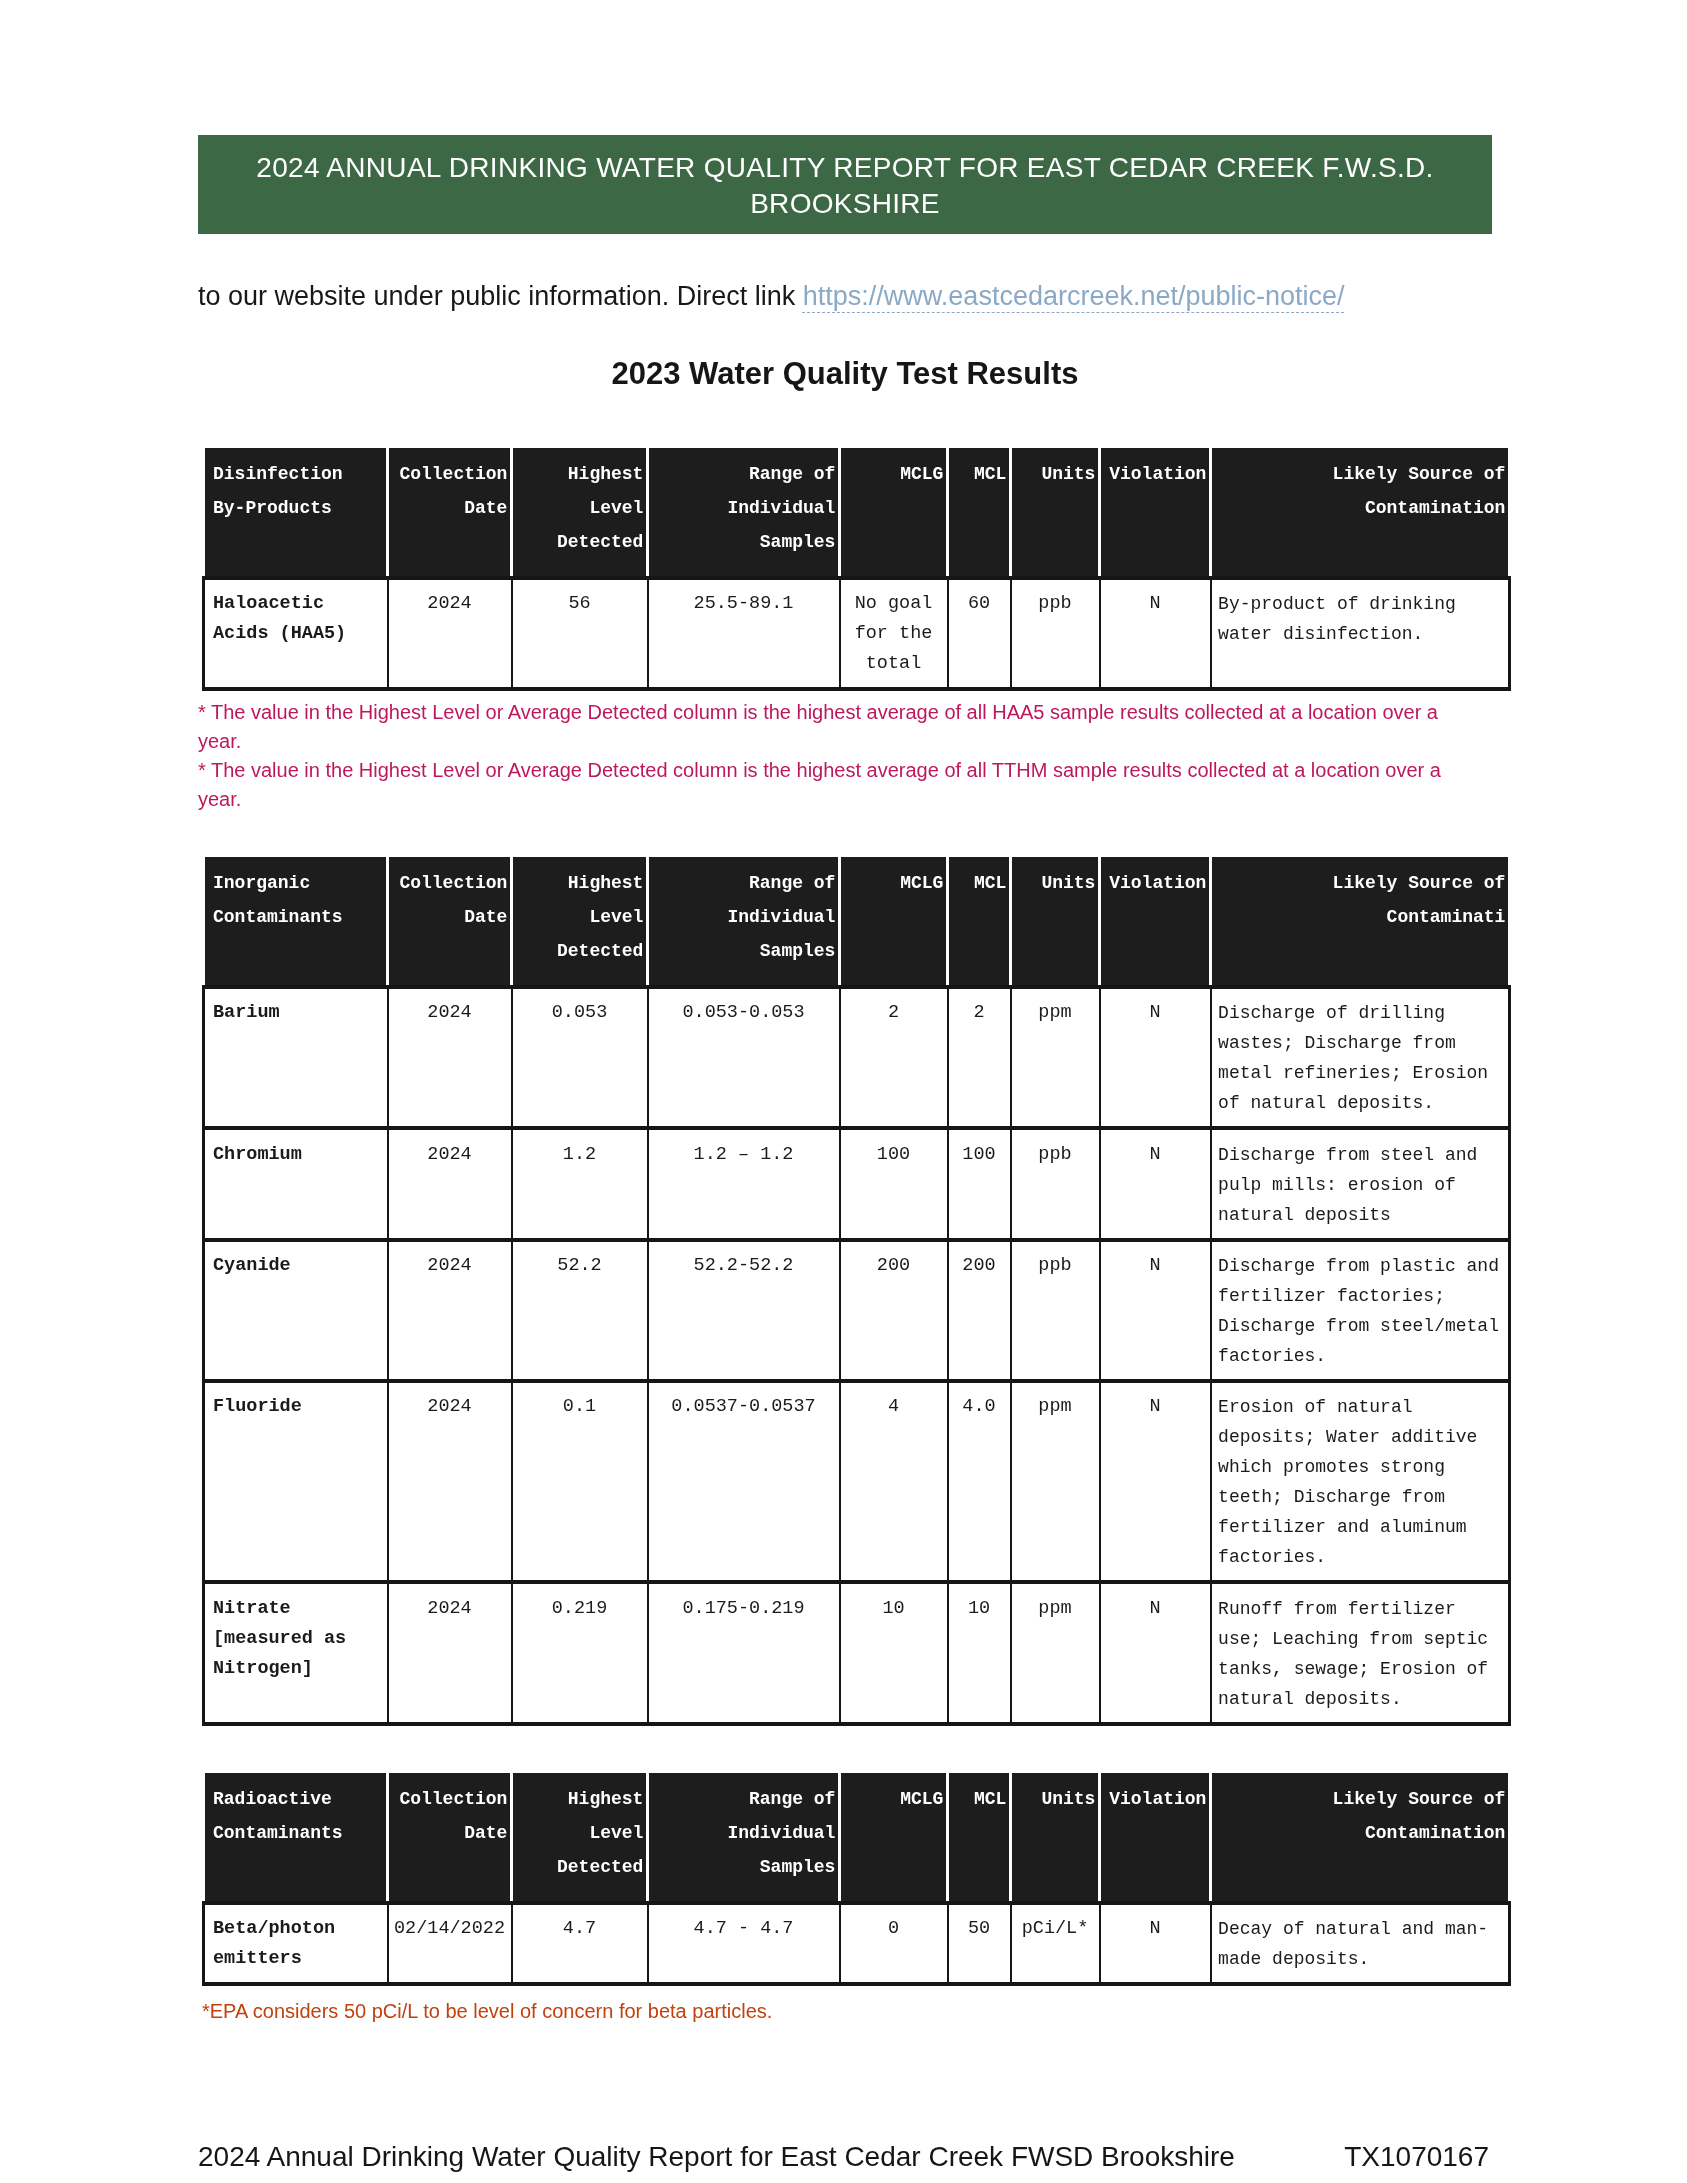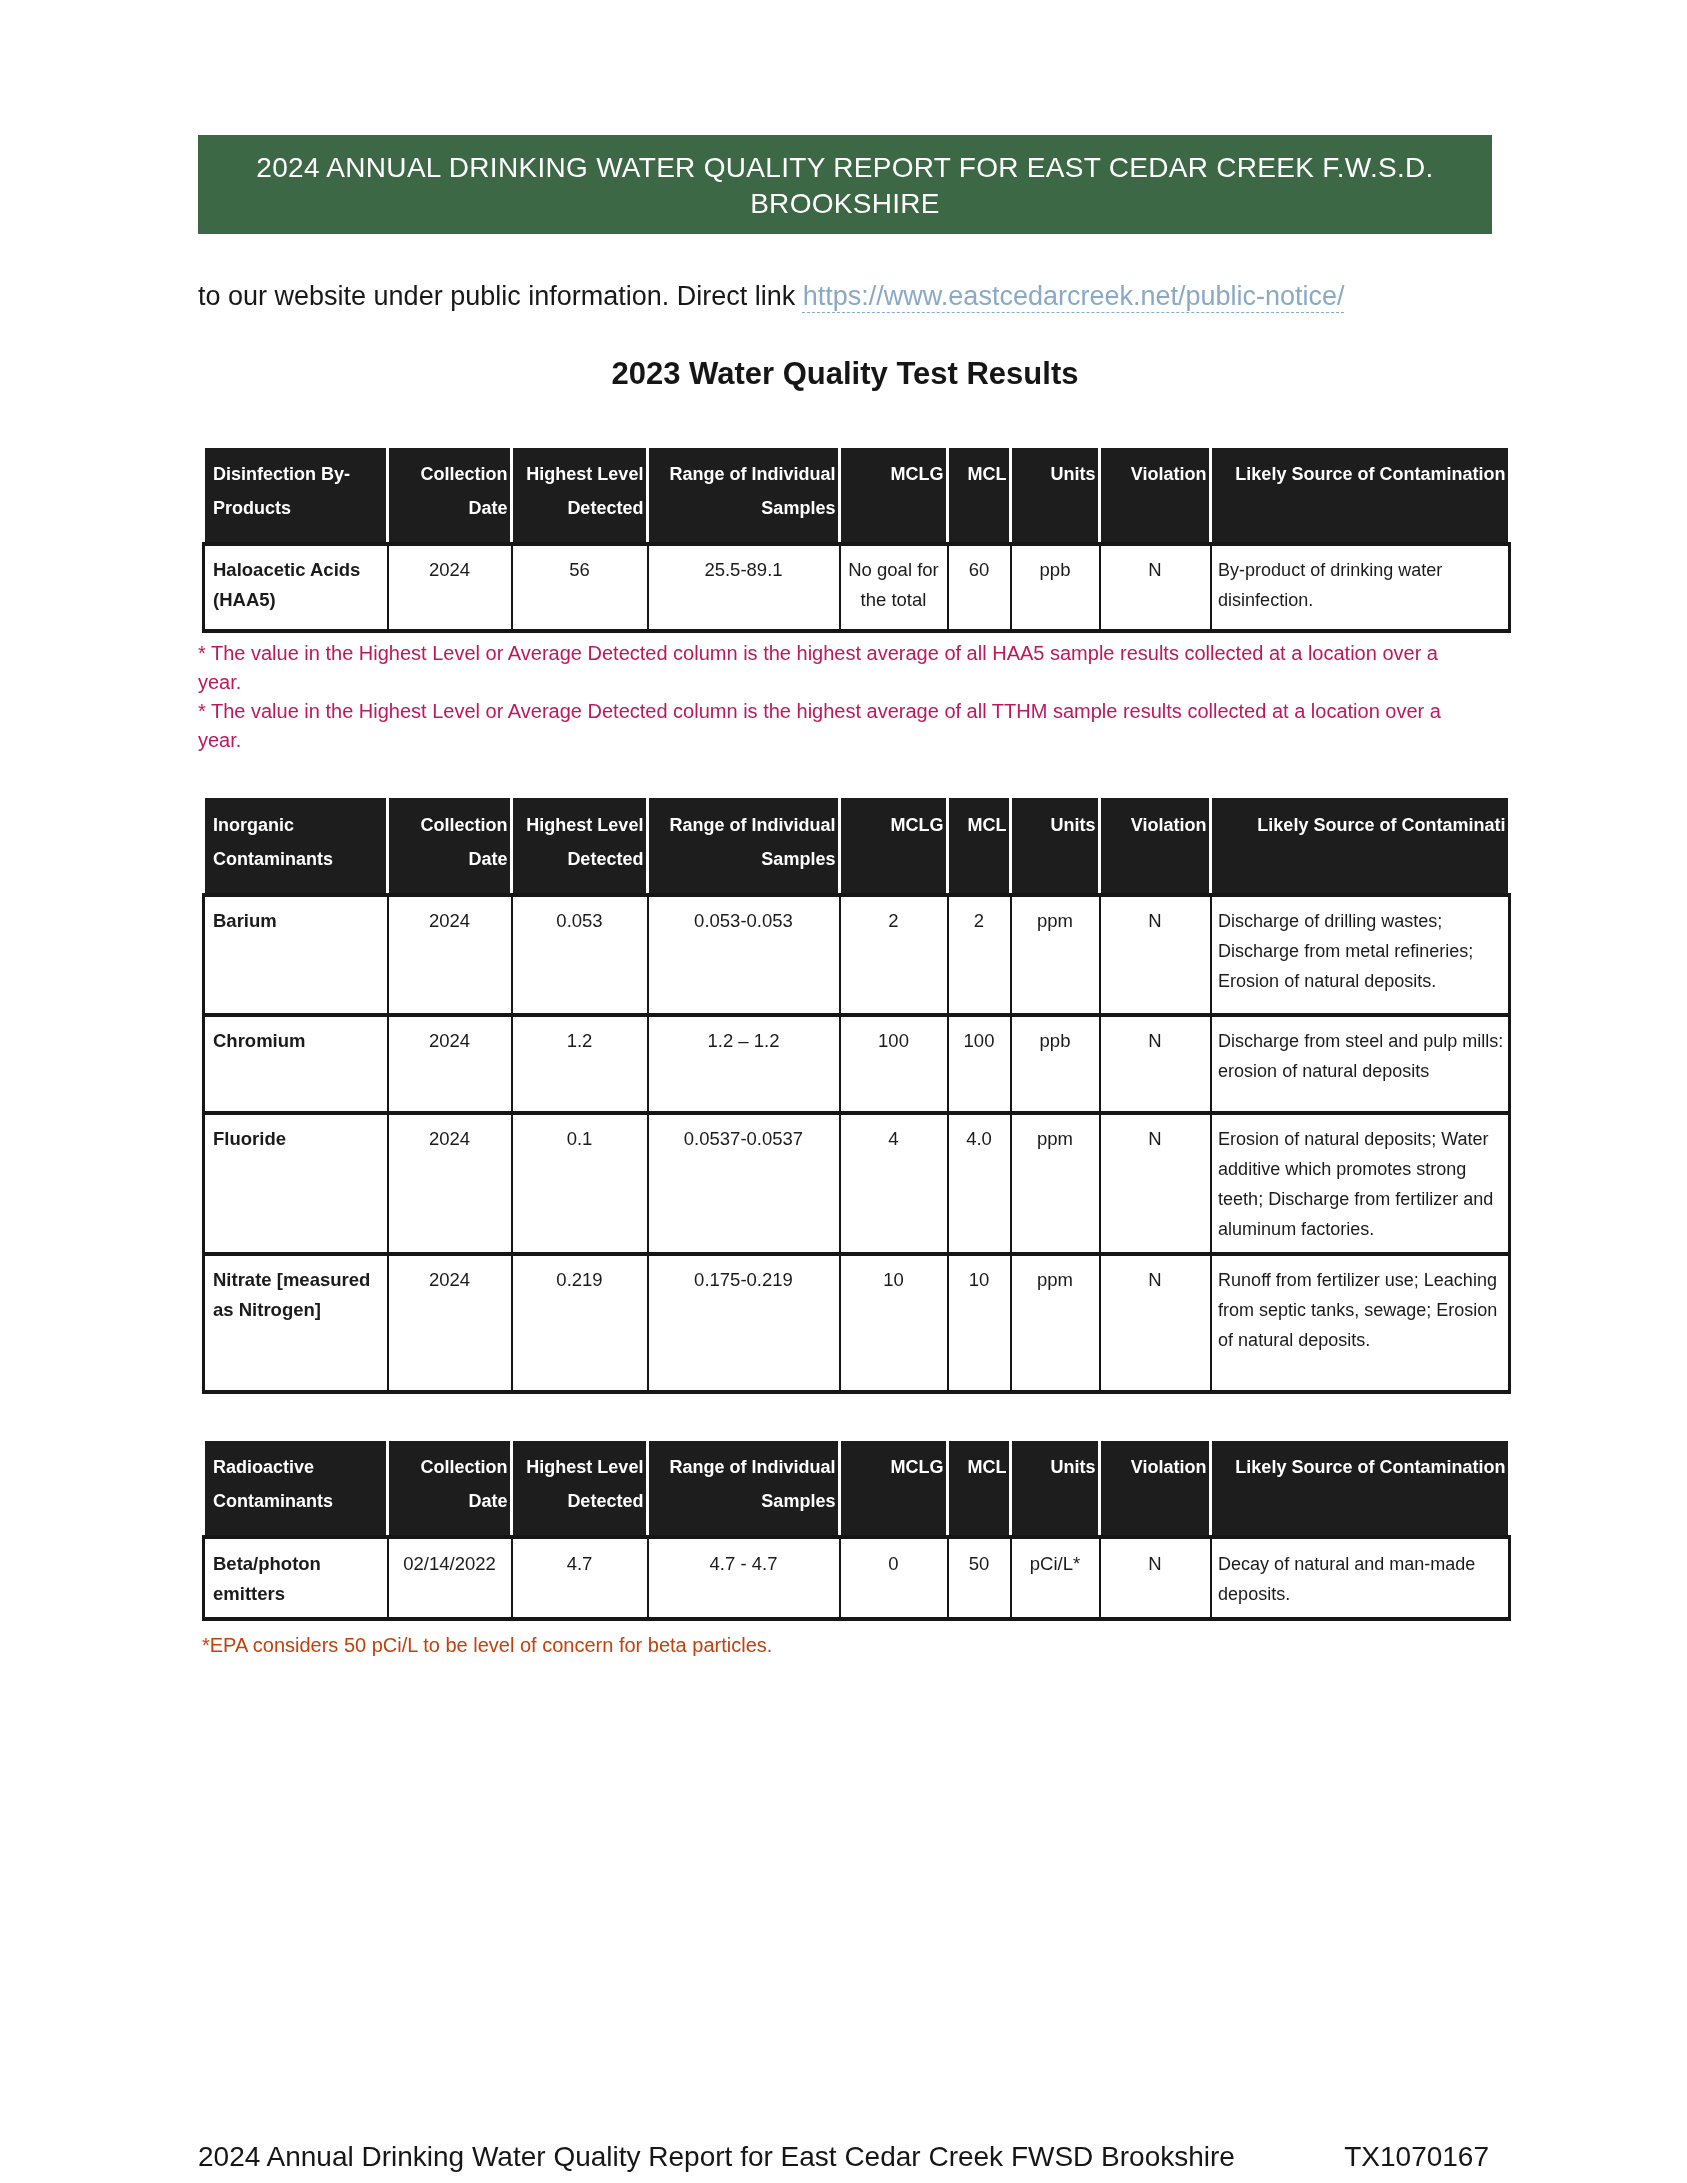--- a/index.html
+++ b/index.html
@@ -49,20 +49,21 @@
     color: #161616;
   }
 
   
   table.wq {
     border-collapse: collapse;
     table-layout: fixed;
     width: 1306px;
     margin-left: 202px;
     font-size: 18.5px;
+    font-family: Liberation Mono, monospace;
   }
   table.wq th {
     background: #1d1d1d;
     color: #ffffff;
     font-weight: 700;
     font-size: 18px;
     line-height: 34px;
     border: 3.3px solid #ffffff;
     border-bottom: 0;
     vertical-align: top;
@@ -227,20 +228,31 @@
           <td class="c-mid">2024</td>
           <td class="c-mid">1.2</td>
           <td class="c-mid">1.2 – 1.2</td>
           <td class="c-mid">100</td>
           <td class="c-mid">100</td>
           <td class="c-mid">ppb</td>
           <td class="c-mid">N</td>
           <td class="c-src">Discharge from steel and pulp mills: erosion of natural deposits</td>
         </tr>
         <tr>
+          <td class="c-name">Cyanide</td>
+          <td class="c-mid">2024</td>
+          <td class="c-mid">52.2</td>
+          <td class="c-mid">52.2-52.2</td>
+          <td class="c-mid">200</td>
+          <td class="c-mid">200</td>
+          <td class="c-mid">ppb</td>
+          <td class="c-mid">N</td>
+          <td class="c-src">Discharge from plastic and fertilizer factories; Discharge from steel/metal factories.</td>
+        </tr>
+        <tr>
           <td class="c-name">Fluoride</td>
           <td class="c-mid">2024</td>
           <td class="c-mid">0.1</td>
           <td class="c-mid">0.0537-0.0537</td>
           <td class="c-mid">4</td>
           <td class="c-mid">4.0</td>
           <td class="c-mid">ppm</td>
           <td class="c-mid">N</td>
           <td class="c-src">Erosion of natural deposits; Water additive which promotes strong teeth; Discharge from fertilizer and aluminum factories.</td>
         </tr>

